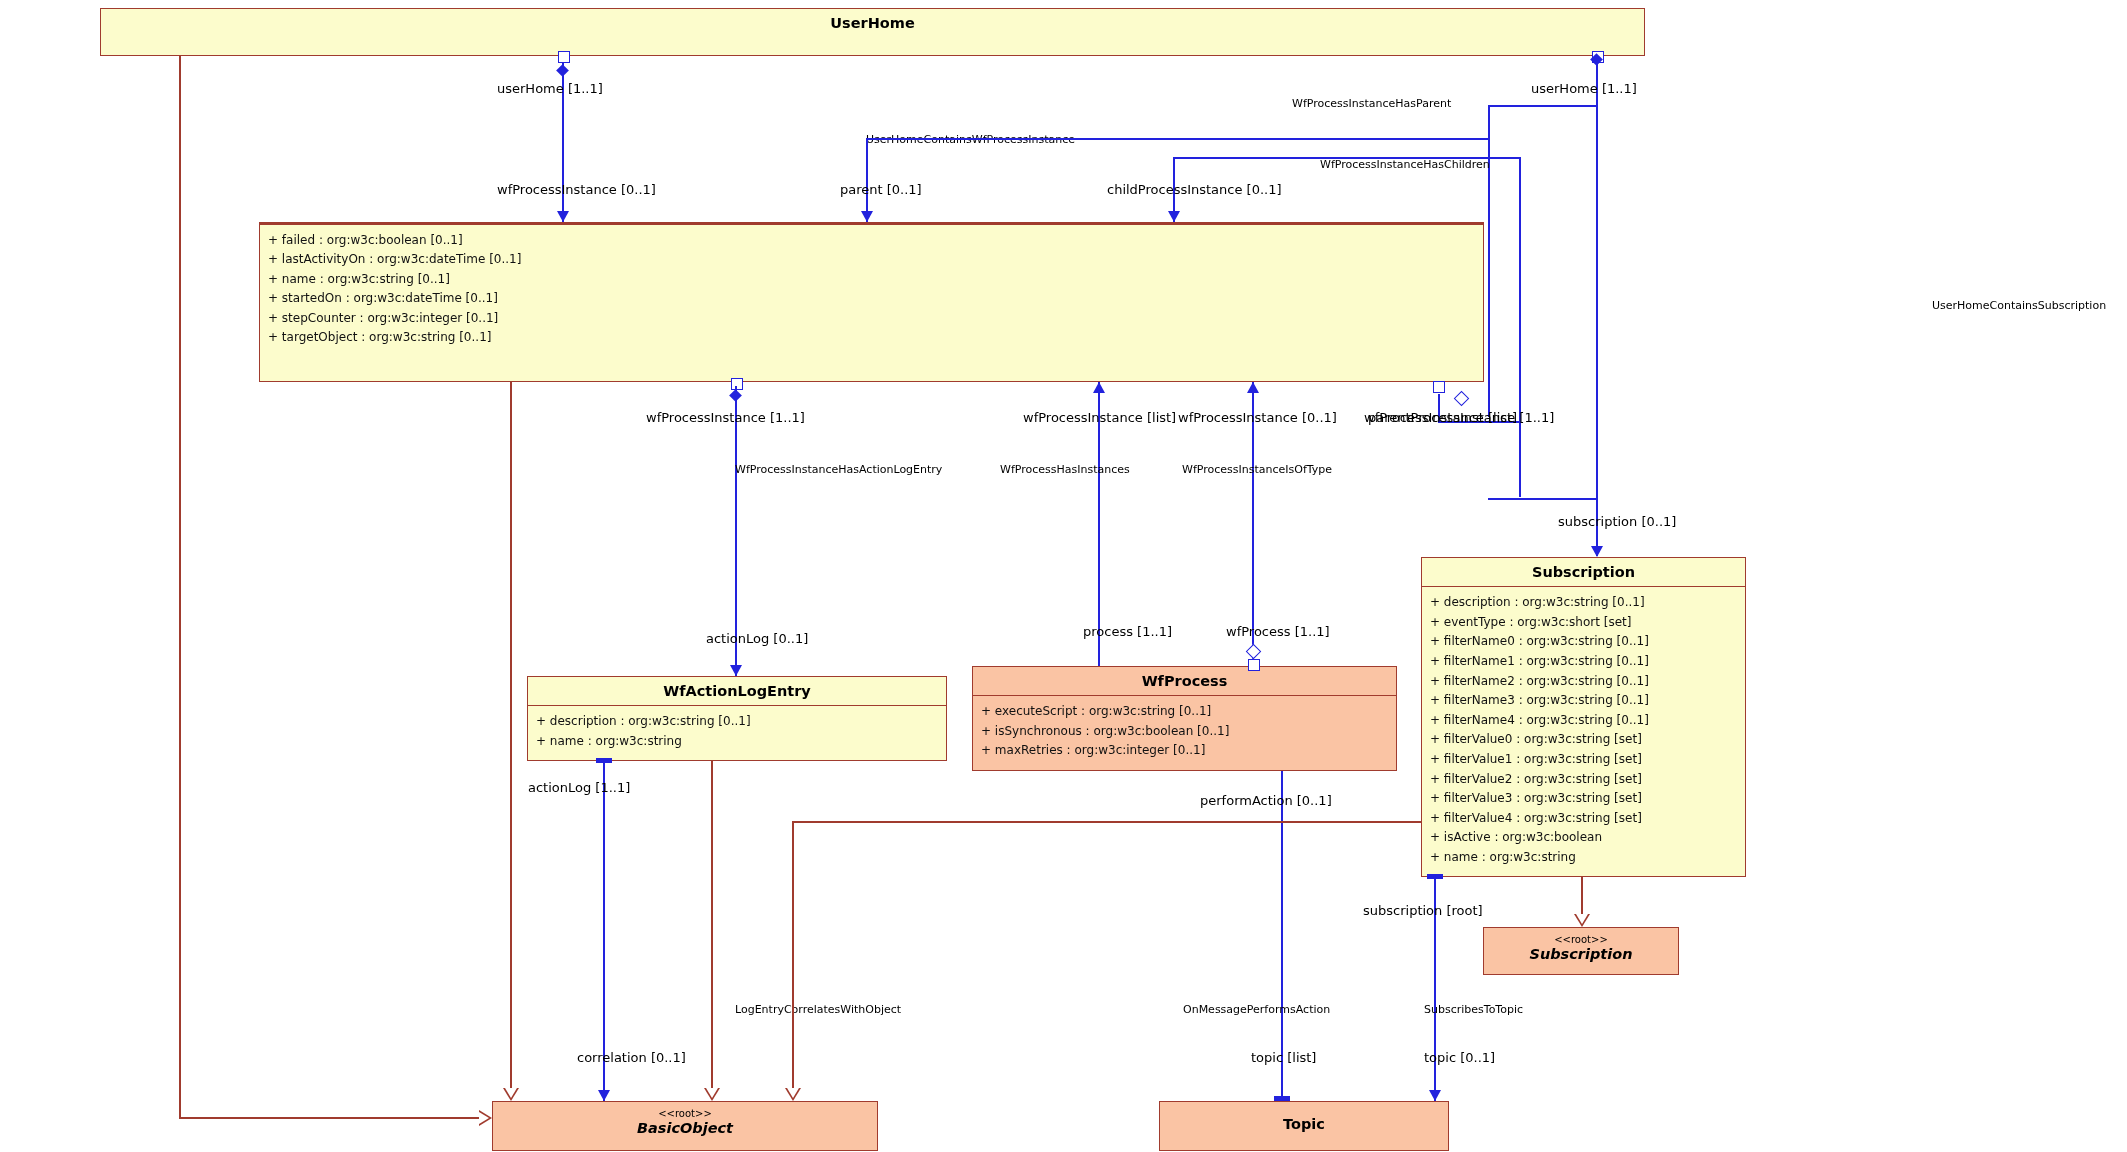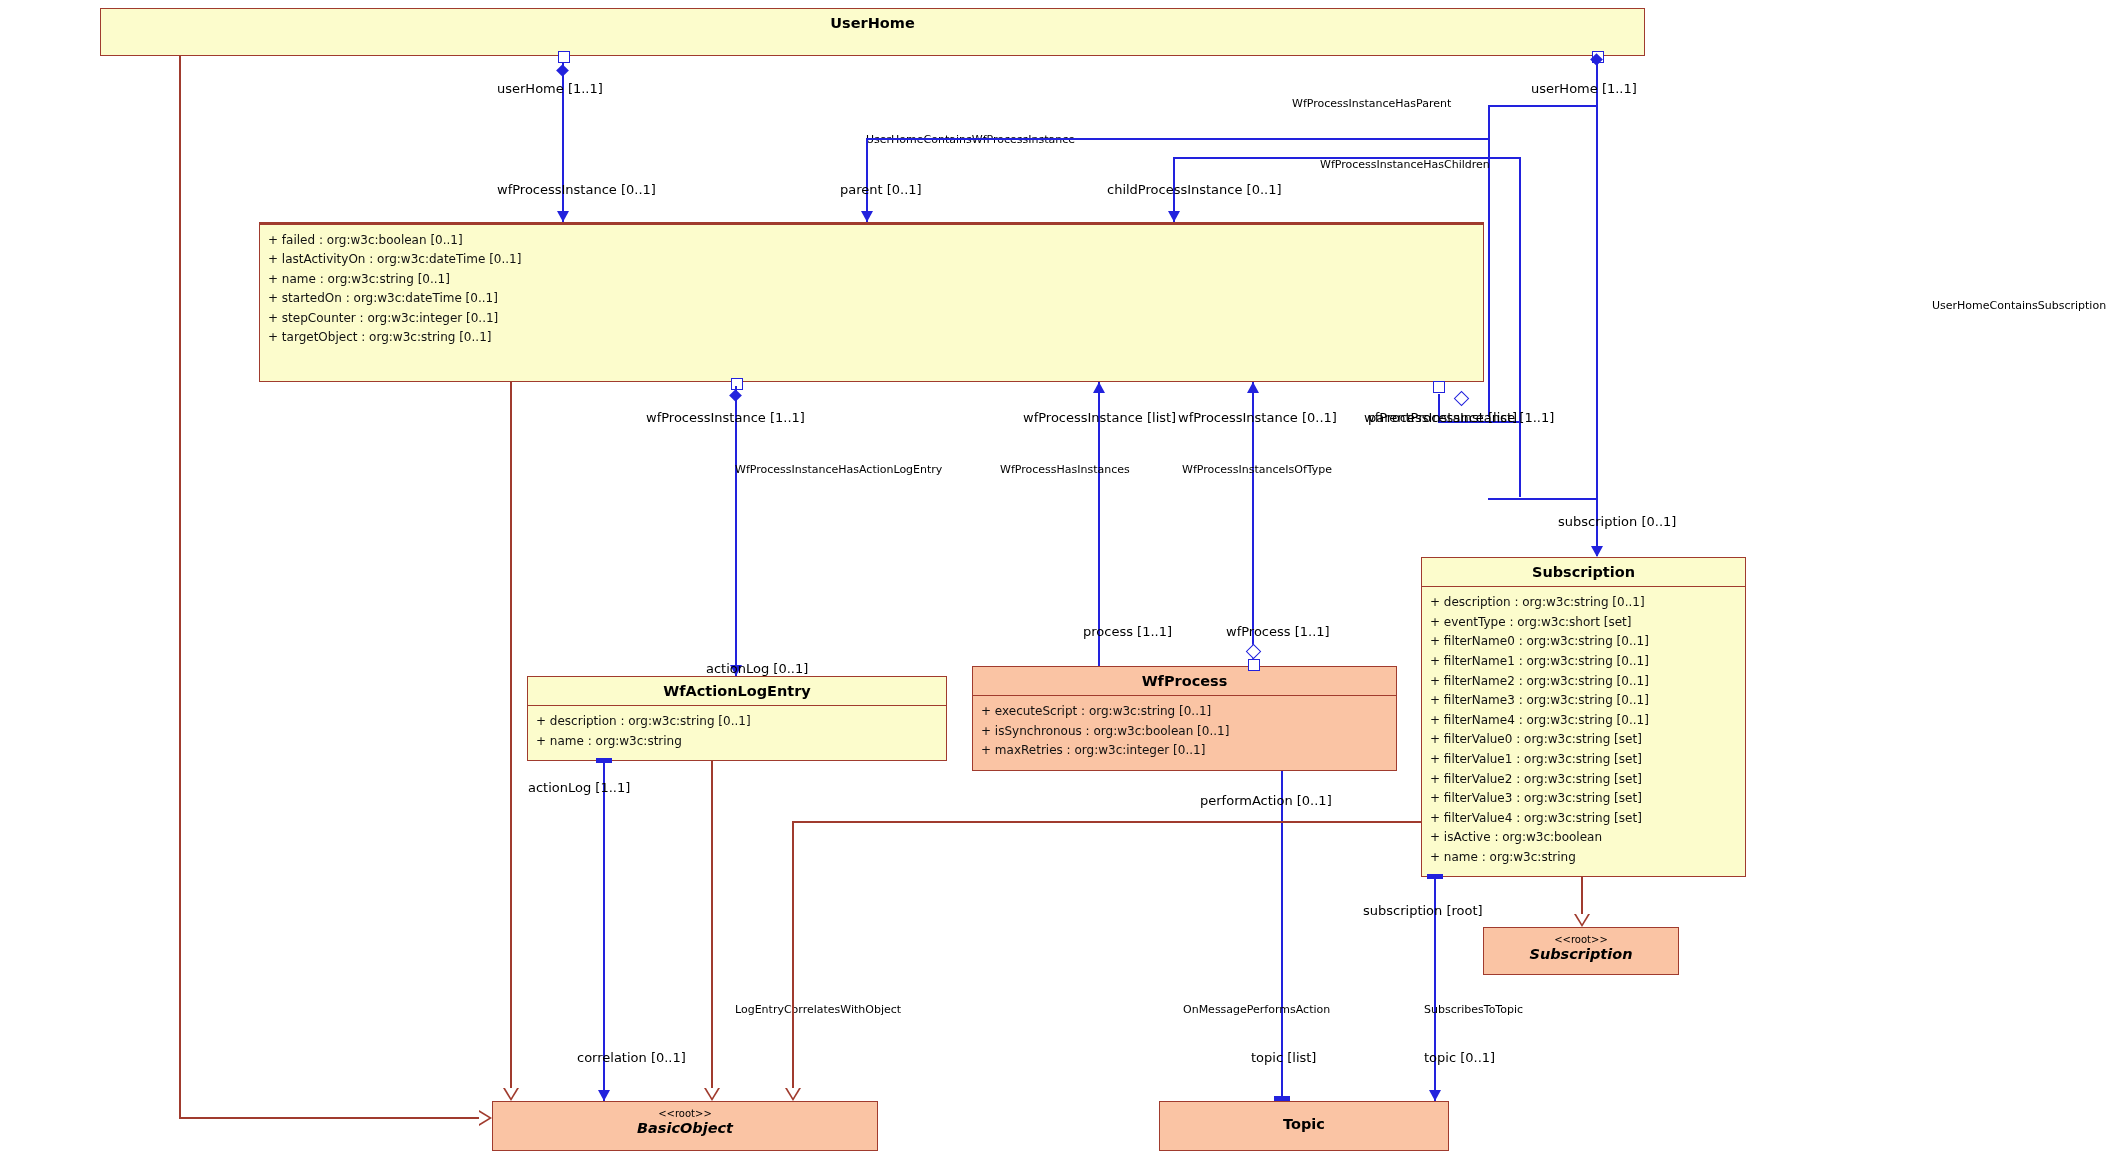--- a/index.html
+++ b/index.html
@@ -163,21 +163,21 @@
   <div class="arrD" style="left:1591px;top:546px;"></div>
   <div class="lbl" style="left:1531px;top:82px;">userHome [1..1]</div>
   <div class="lbl" style="left:1558px;top:515px;">subscription [0..1]</div>
   <div class="assoc" style="left:1932px;top:299px;">UserHomeContainsSubscription</div>
 
   <div class="port" style="left:731px;top:378px;"></div>
   <div class="dia" style="left:731px;top:391px;"></div>
   <div class="ln lnv" style="left:735px;top:386px;height:290px;"></div>
   <div class="arrD" style="left:730px;top:665px;"></div>
   <div class="lbl" style="left:646px;top:411px;">wfProcessInstance [1..1]</div>
-  <div class="lbl" style="left:706px;top:632px;margin-top:30px;">actionLog [0..1]</div>
+  <div class="lbl" style="left:706px;top:632px;">actionLog [0..1]</div>
   <div class="assoc" style="left:735px;top:463px;">WfProcessInstanceHasActionLogEntry</div>
 
   <div class="ln lnv" style="left:1098px;top:382px;height:284px;"></div>
   <div class="arrU" style="left:1093px;top:382px;"></div>
   <div class="lbl" style="left:1023px;top:411px;">wfProcessInstance [list]</div>
   <div class="lbl" style="left:1083px;top:625px;">process [1..1]</div>
   <div class="assoc" style="left:1000px;top:463px;">WfProcessHasInstances</div>
 
   <div class="ln lnv" style="left:1252px;top:382px;height:284px;"></div>
   <div class="arrU" style="left:1247px;top:382px;"></div>

